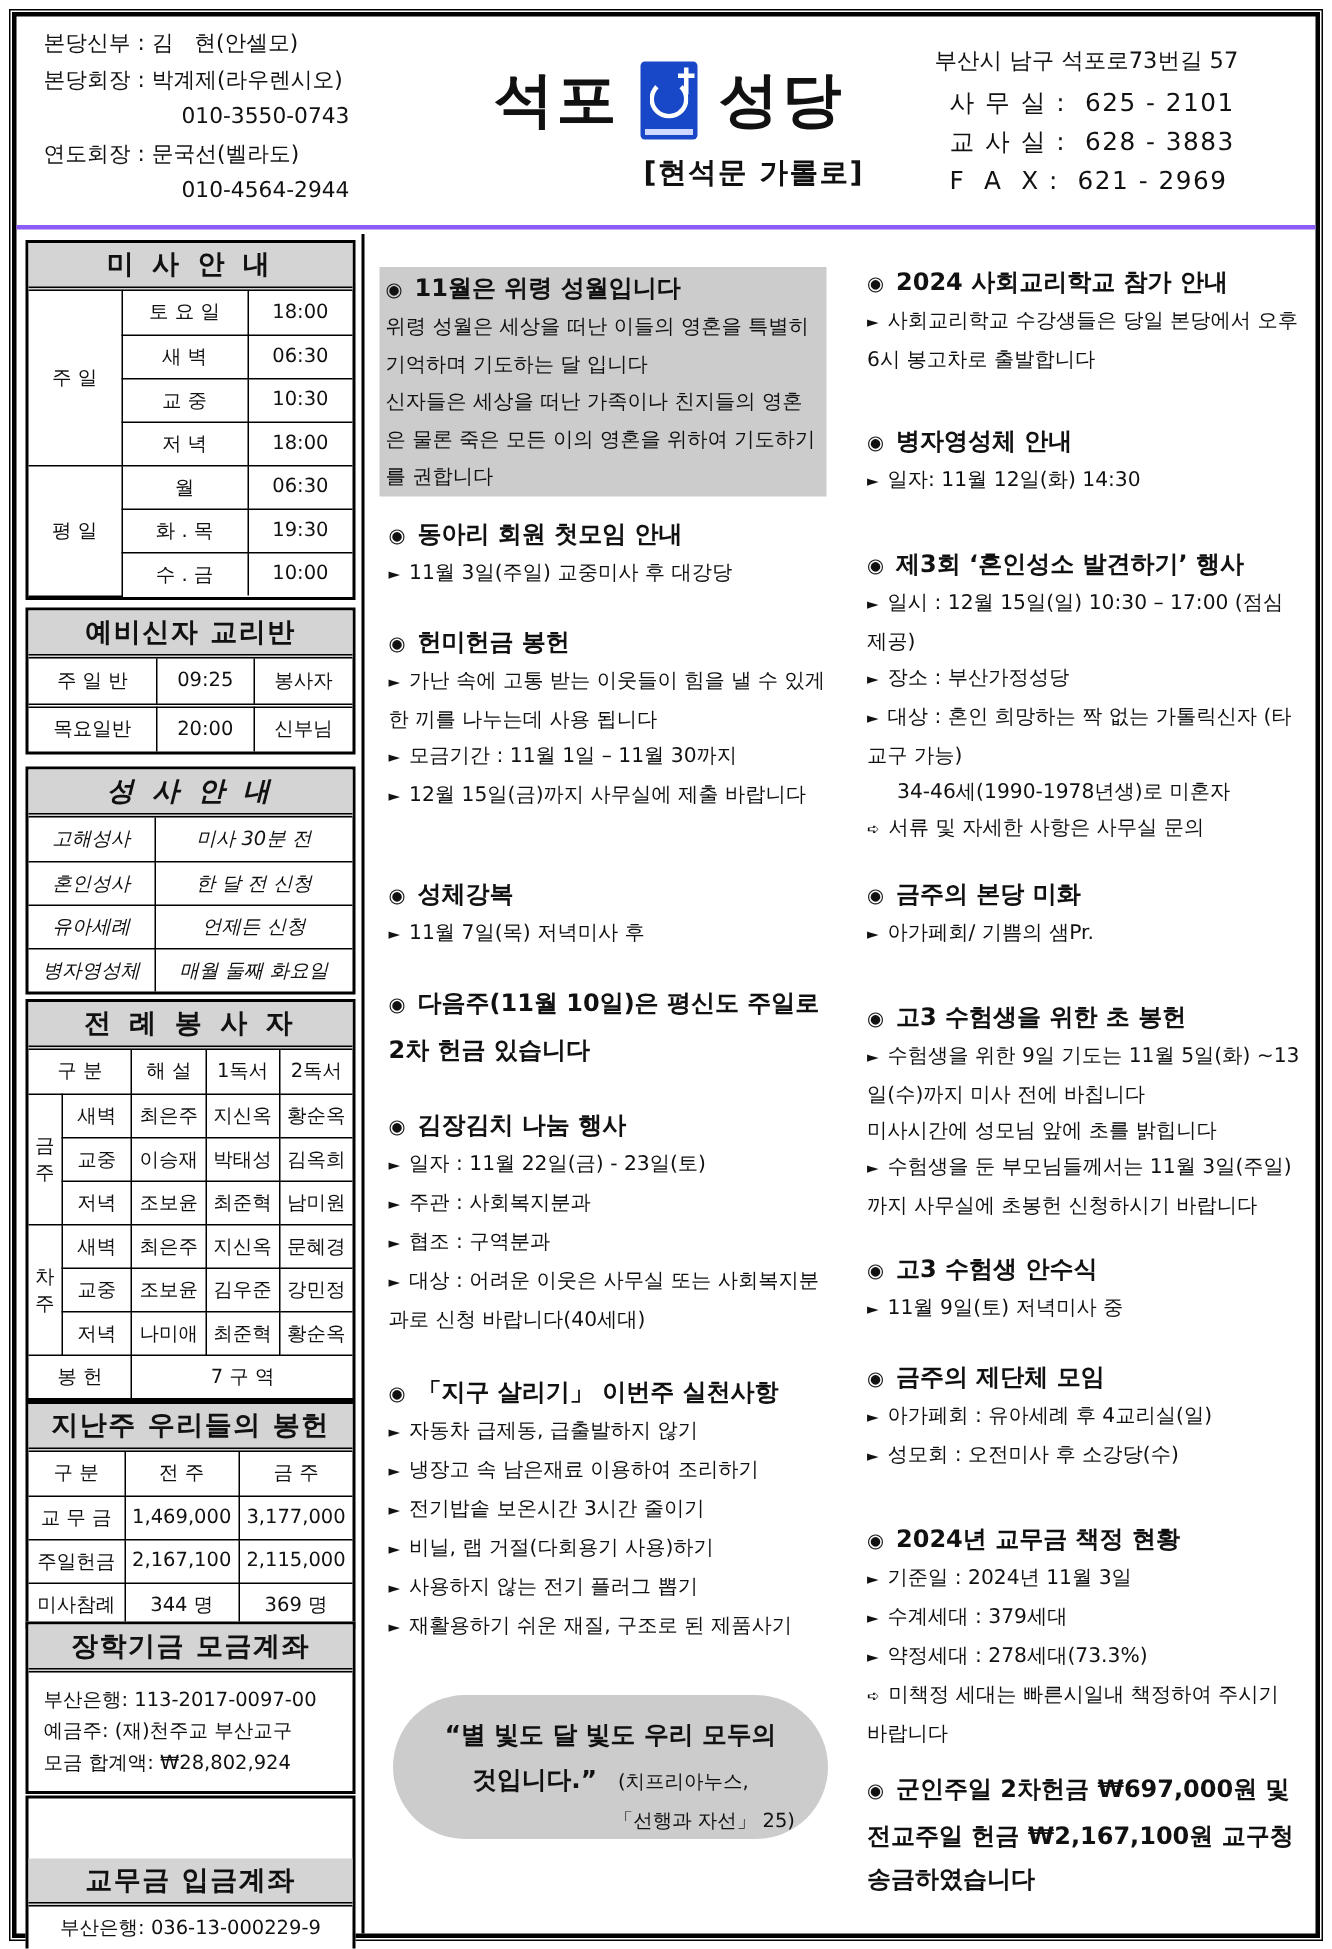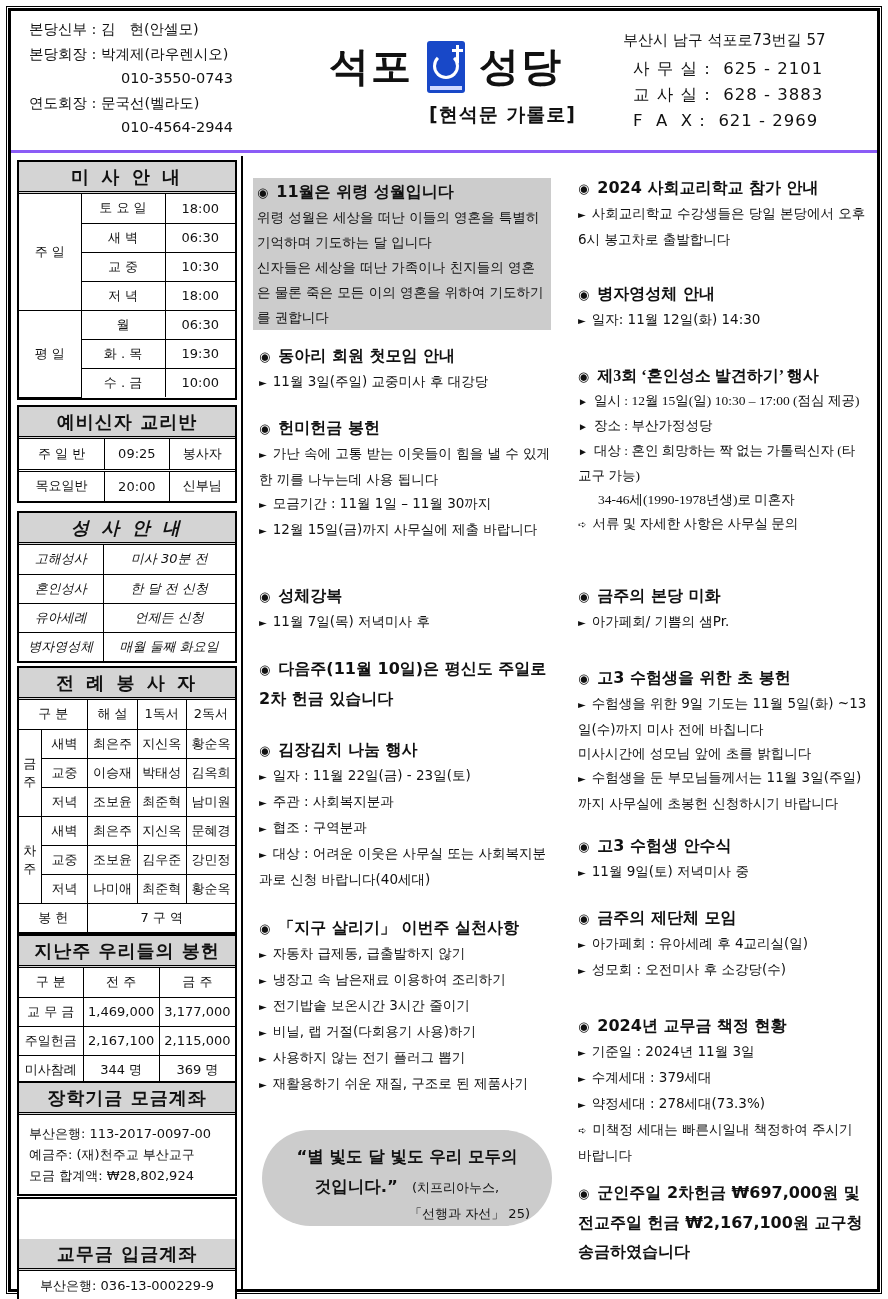--- a/index.html
+++ b/index.html
@@ -337,21 +337,21 @@
   <div class="sec" style="top:20px;">
     <div class="sec-title"><span class="mark">◉</span><span>2024 사회교리학교 참가 안내</span></div>
     <div class="bullet"><span class="tri">►</span><span>사회교리학교 수강생들은 당일 본당에서 오후 6시 봉고차로 출발합니다</span></div>
   </div>
 
   <div class="sec" style="top:126px;">
     <div class="sec-title"><span class="mark">◉</span><span>병자영성체 안내</span></div>
     <div class="bullet"><span class="tri">►</span><span>일자: 11월 12일(화) 14:30</span></div>
   </div>
 
-  <div class="sec" style="top:208px;font-family:Liberation Serif, serif;">
+  <div class="sec" style="top:208px;">
     <div class="sec-title"><span class="mark">◉</span><span>제3회 ‘혼인성소 발견하기’ 행사</span></div>
     <div class="bullet"><span class="tri">►</span><span>일시 : 12월 15일(일) 10:30 – 17:00 (점심 제공)</span></div>
     <div class="bullet"><span class="tri">►</span><span>장소 : 부산가정성당</span></div>
     <div class="bullet"><span class="tri">►</span><span>대상 : 혼인 희망하는 짝 없는 가톨릭신자 (타교구 가능)</span></div>
     <div class="bullet indent">34-46세(1990-1978년생)로 미혼자</div>
     <div class="bullet"><span class="tri">➪</span><span>서류 및 자세한 사항은 사무실 문의</span></div>
   </div>
 
   <div class="sec" style="top:428px;">
     <div class="sec-title"><span class="mark">◉</span><span>금주의 본당 미화</span></div>

